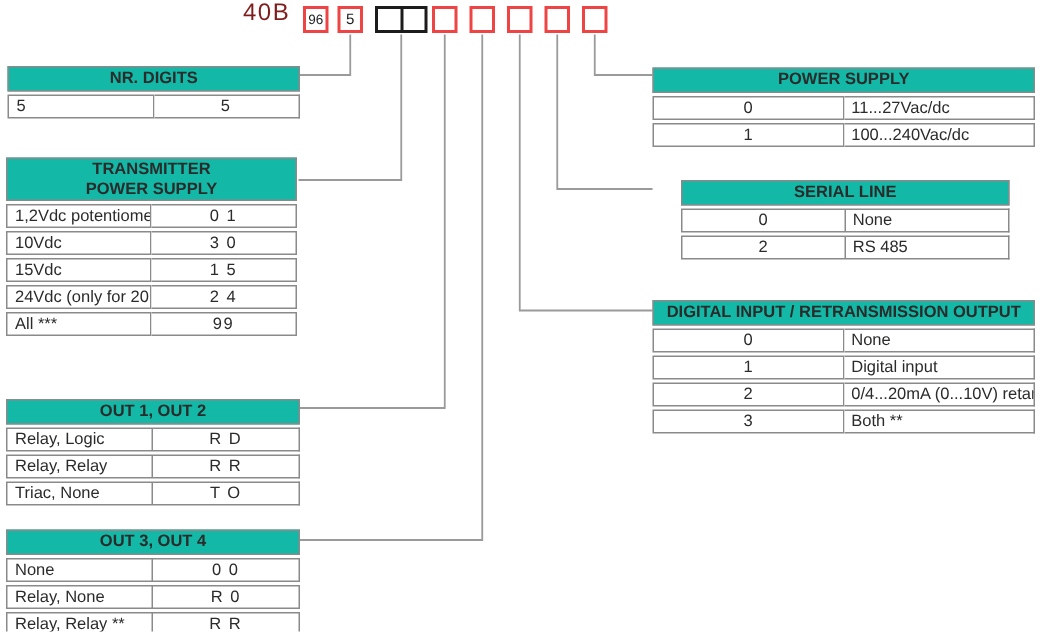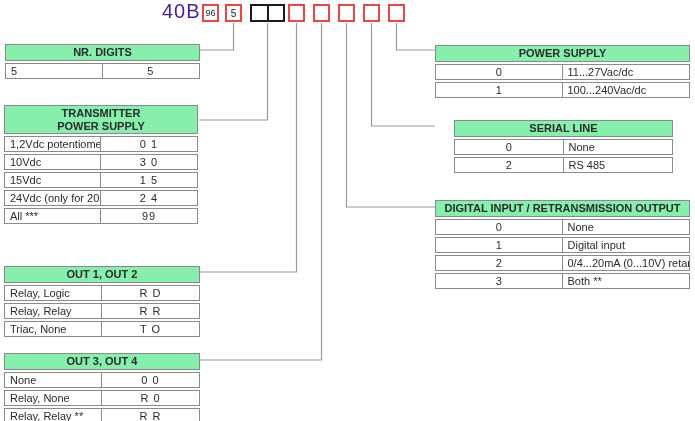--- a/index.html
+++ b/index.html
@@ -4,21 +4,21 @@
 <style>
   html,body{margin:0;padding:0;}
   body{
     width:695px;height:421px;position:relative;background:#ffffff;
     font-family:"Liberation Sans","DejaVu Sans",sans-serif;
     color:#2b2b2b;overflow:hidden;
   }
   
   .model-strip{position:absolute;left:0;top:0;width:695px;height:26px;}
   .model-prefix{
-    position:absolute;left:162px;top:0;font-size:20px;letter-spacing:1px;color:#4c1d95;
+    position:absolute;left:162px;top:0;font-size:16px;letter-spacing:1px;color:#7f1d1d;
   }
   .code-box{
     position:absolute;top:4px;height:18px;width:17px;box-sizing:border-box;
     border:2px solid #ef4444;background:#fff;
     display:flex;align-items:center;justify-content:center;
     font-size:9px;color:#222;
   }
   .code-box.b96{left:202px;}
   .code-box.b5{left:225px;font-size:10px;}
   .dbl-box{
@@ -33,21 +33,21 @@
   .code-box.e4{left:363px;}
   .code-box.e5{left:388px;}
   
   .wires{position:absolute;left:0;top:0;width:695px;height:421px;}
   
   table.opt{
     position:absolute;border-collapse:separate;border-spacing:0 2px;
     font-size:11px;table-layout:fixed;
   }
   table.opt th{
-    background:#86efac;border:1px solid #8a8a8a;font-weight:bold;
+    background:#14b8a6;border:1px solid #8a8a8a;font-weight:bold;
     text-align:center;padding:1px 3px;height:13px;white-space:pre-line;
     color:#2b2b2b;line-height:1.15;margin-top:48px;
   }
   table.opt td{
     border:1px solid #8a8a8a;background:#fff;padding:0 5px;height:14px;
     overflow:hidden;white-space:nowrap;
   }
   table.opt td + td{border-left:none;}
   table.left-style td:last-child{width:32px;text-align:center;letter-spacing:1px;}
   table.right-style td:first-child{width:26px;text-align:center;}

